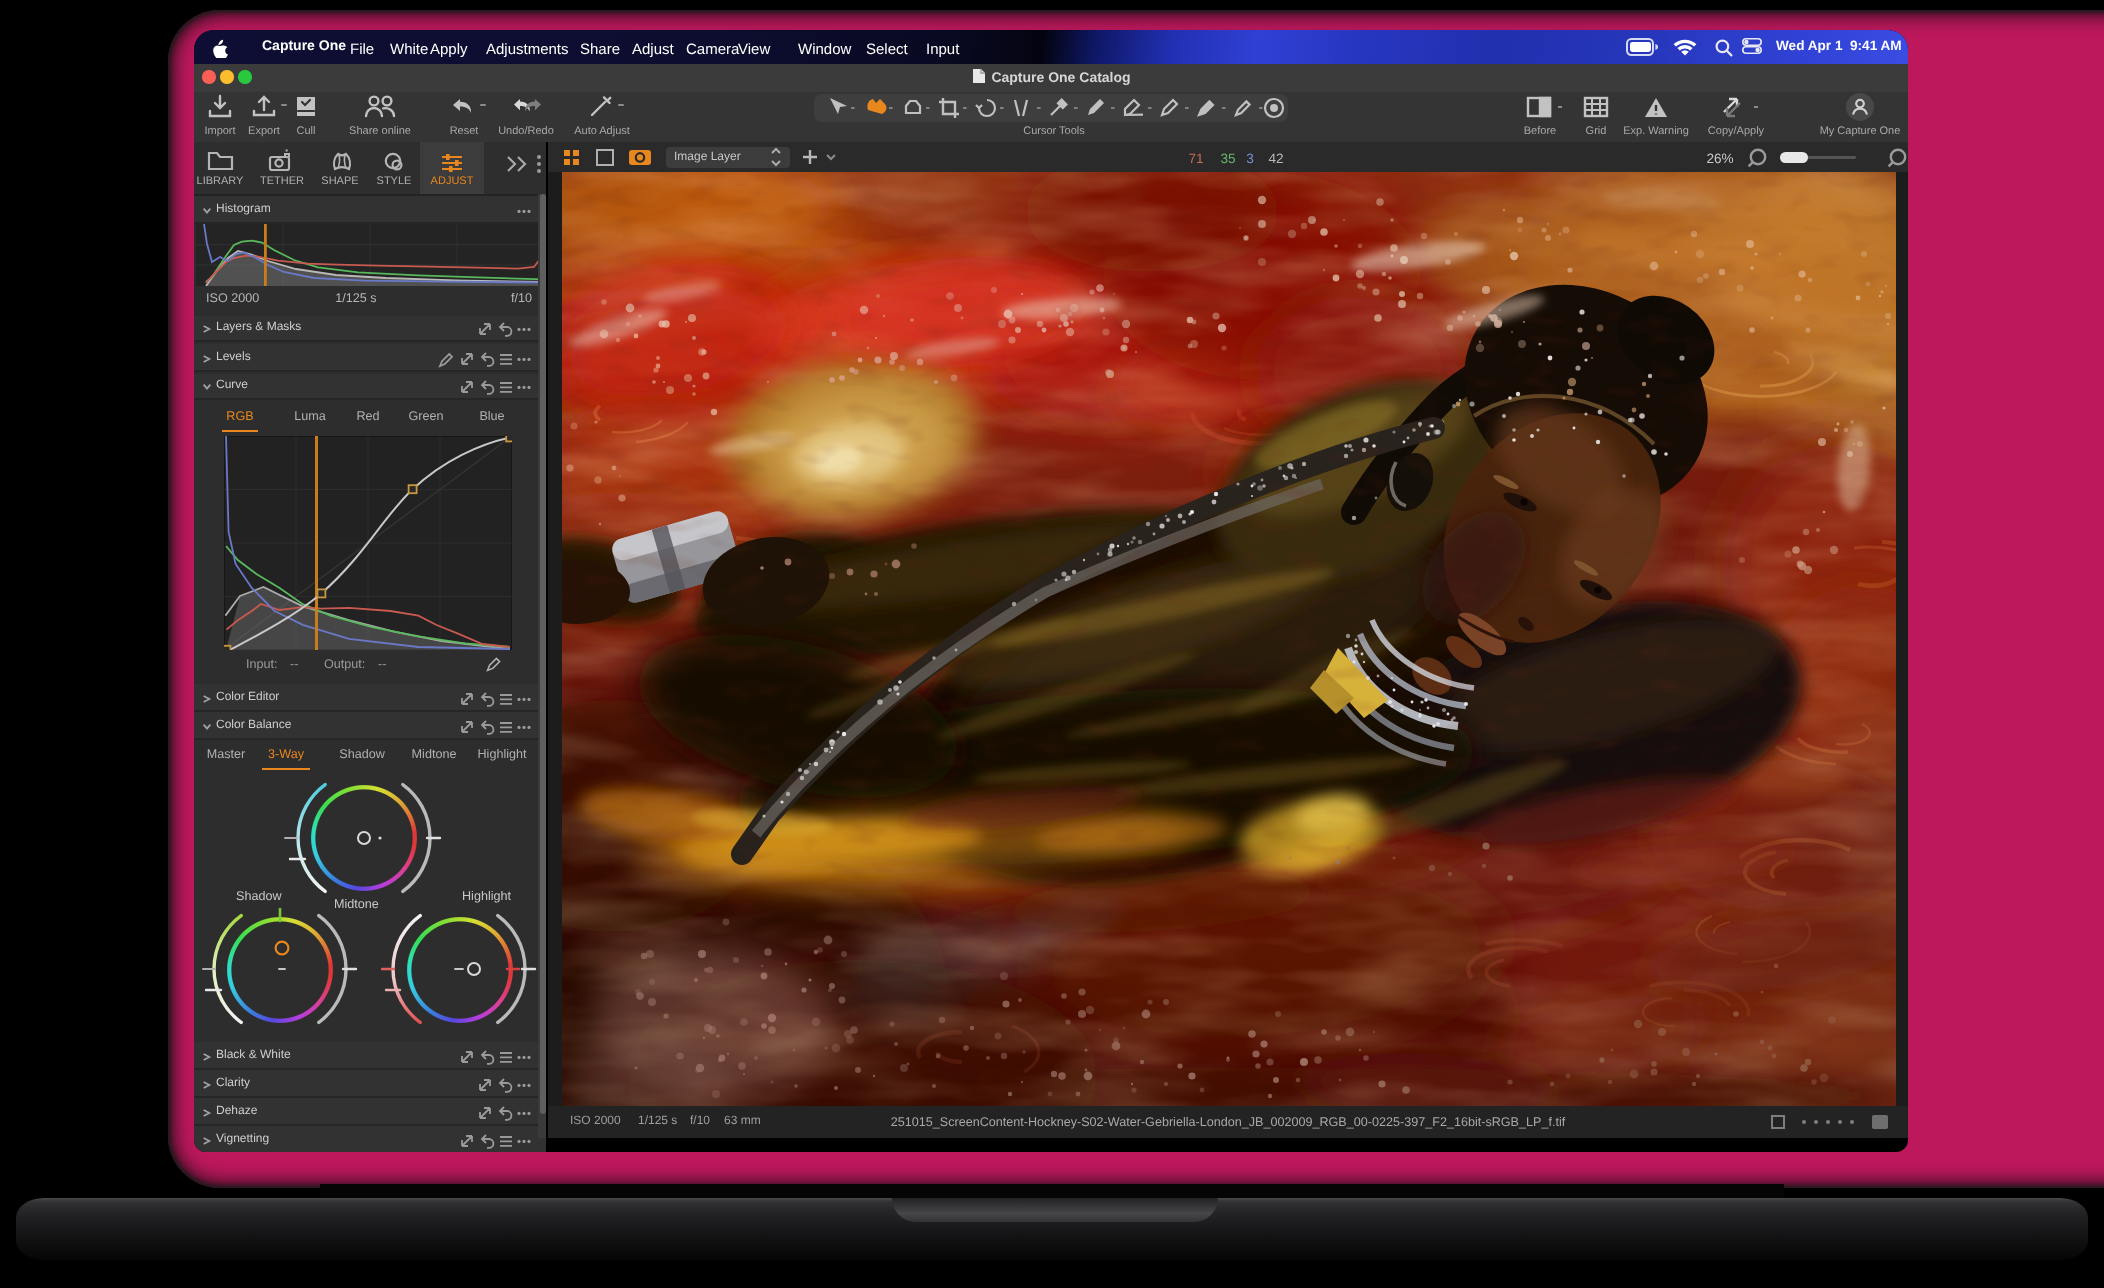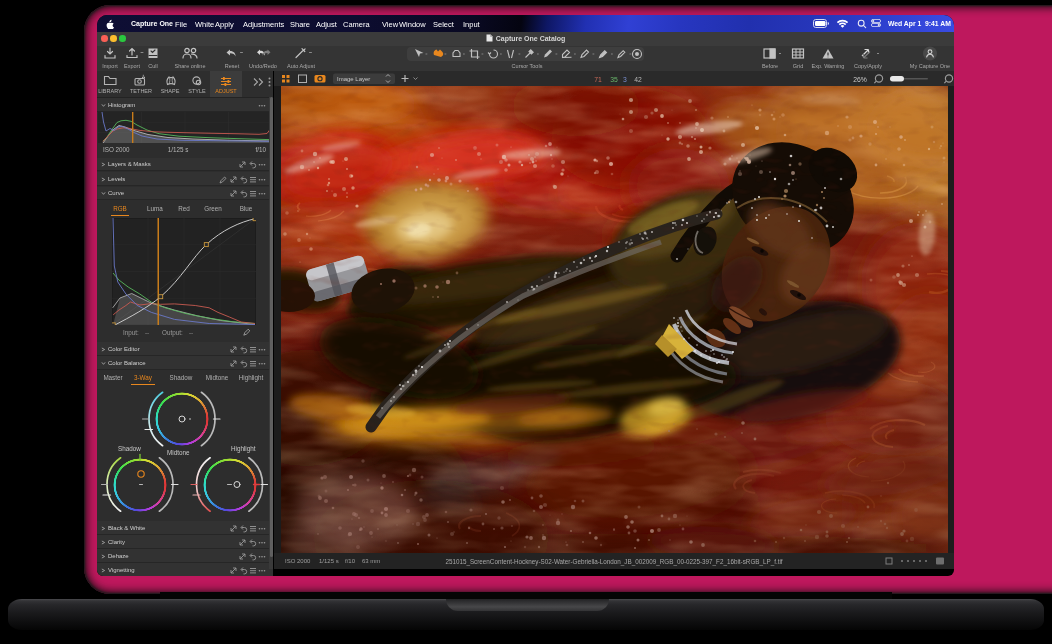--- a/index.html
+++ b/index.html
@@ -79,21 +79,21 @@
             <path fill="#fff" d="M5.6 3.1c.5-.6 1.3-1.1 2-1.1.1.8-.2 1.5-.7 2.1-.5.6-1.2 1-2 1-.1-.7.3-1.5.7-2zM7.9 5.3c.7 0 1.6.4 2.1 1.1-1.8 1.1-1.5 3.4.4 4.2-.3.8-.8 1.6-1.4 2.2-.5.5-1.1.5-1.7.2-.6-.3-1.1-.3-1.7 0-.7.3-1.2.3-1.7-.2C2.4 11.3 1.7 9.4 1.9 7.7 2 6.3 3 5.4 4.2 5.3c.6 0 1.1.3 1.6.3.4 0 1.2-.3 2.1-.3z"></path>
           </svg></div>
       <b class="item" style="left:34px;">Capture One</b>
       <span class="item" style="left:78px;">File</span>
       <span class="item" style="left:98px;">White</span>
       <span class="item" style="left:118px;">Apply</span>
       <span class="item" style="left:146px;">Adjustments</span>
       <span class="item" style="left:193px;">Share</span>
       <span class="item" style="left:219px;">Adjust</span>
       <span class="item" style="left:246px;">Camera</span>
-      <span class="item" style="left:285px;">View</span>
+      <span class="item" style="left:272px;">View</span>
       <span class="item" style="left:302px;">Window</span>
       <span class="item" style="left:336px;">Select</span>
       <span class="item" style="left:366px;">Input</span>
       <div class="item" style="left:716px;top:4px;"><svg width="17" height="9" viewBox="0 0 17 9">
             <rect x="0.5" y="0.5" width="13" height="8" rx="2.2" fill="none" stroke="#d6d9f2" stroke-width="1"></rect>
             <rect x="2" y="2" width="10.5" height="5" rx="1.2" fill="#fff"></rect>
             <path d="M14.7 3v3c.9-.2 1.3-.8 1.3-1.5s-.4-1.3-1.3-1.5z" fill="#d6d9f2"></path>
           </svg></div>
       <div class="item" style="left:739px;top:2.5px;"><svg width="13" height="11" viewBox="0 0 13 11">
             <path d="M6.5 9.8L4.6 7.9a2.9 2.9 0 0 1 3.8 0zM2.7 6a5.6 5.6 0 0 1 7.6 0l-1.2 1.2a4 4 0 0 0-5.2 0zM.8 4.1a8.3 8.3 0 0 1 11.4 0l-1.2 1.2a6.6 6.6 0 0 0-9 0z" fill="#fff"></path>

